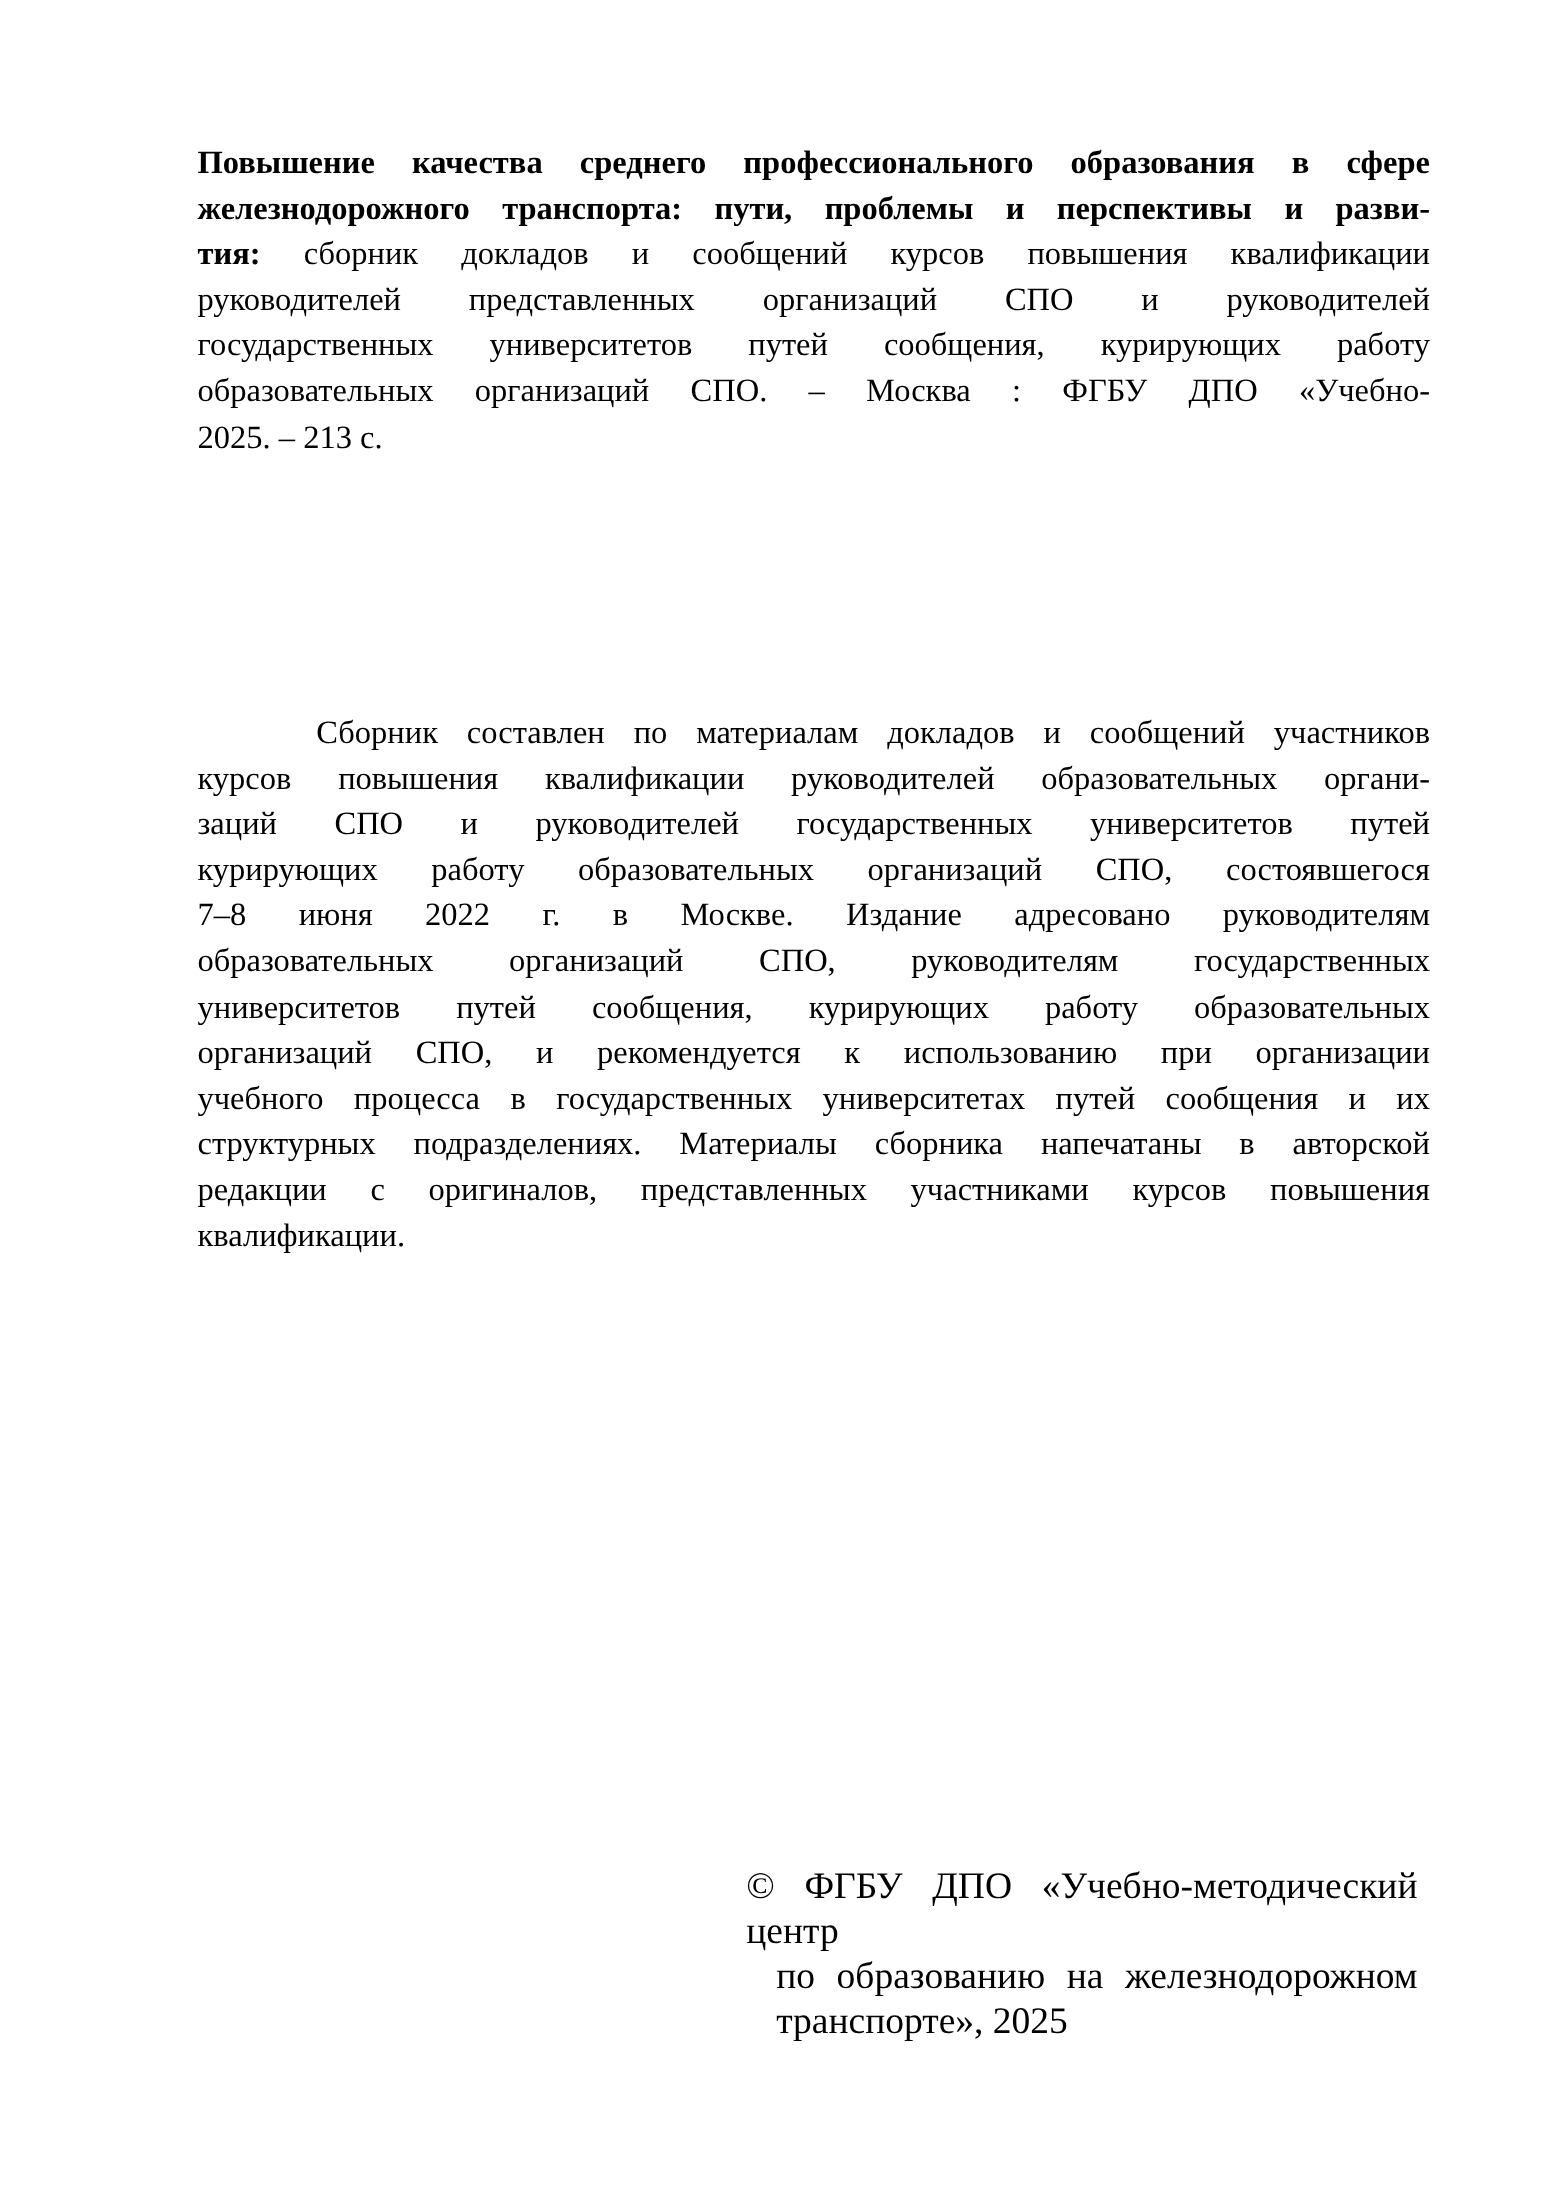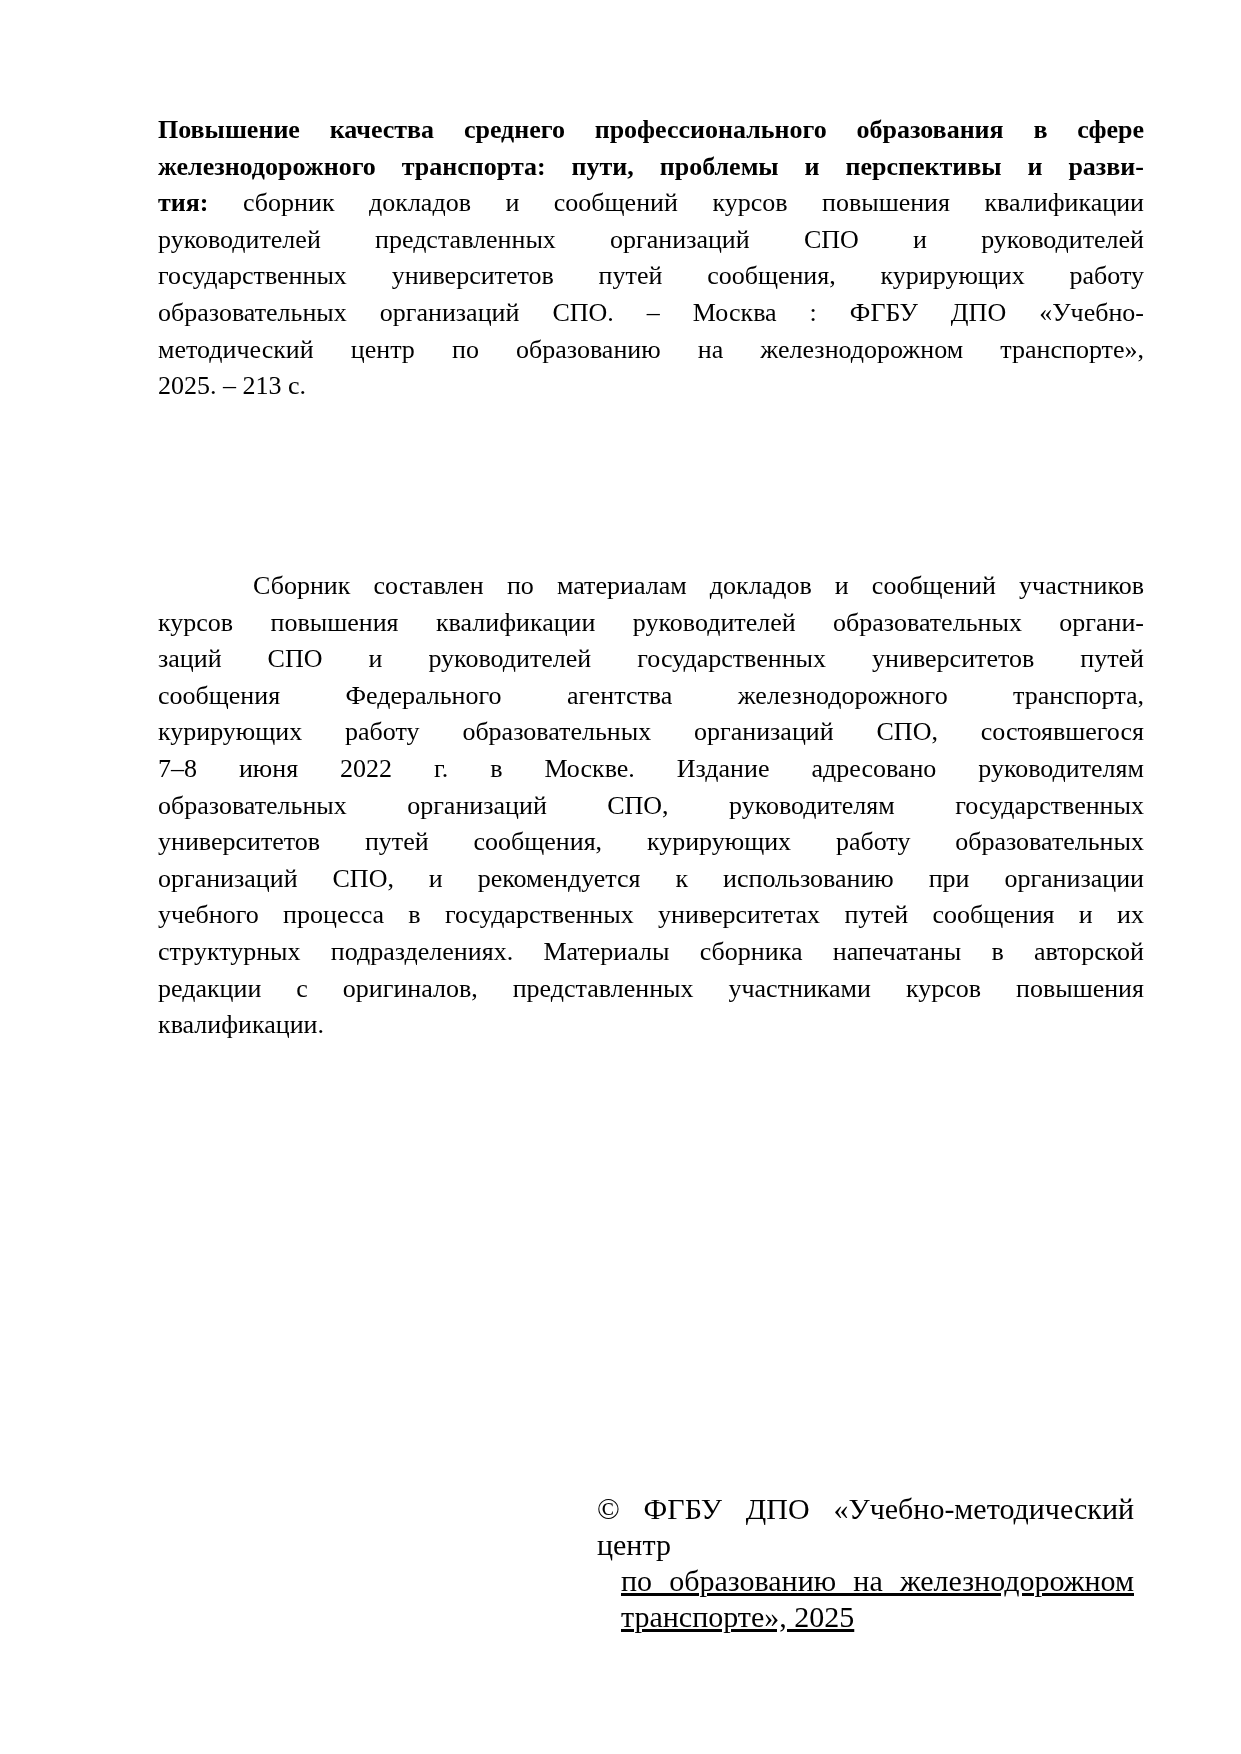--- a/index.html
+++ b/index.html
@@ -44,47 +44,44 @@
     white-space: normal;
   }
   .tline.last {
     text-align-last: left;
   }
   .tline.first {
     padding-left: 95px;
   }
   .tline.ind {
     padding-left: 24px;
-    text-decoration: underline;
   }
   .tline b {
     font-weight: bold;
   }
 </style>
 </head>
 <body>
 
 <div id="page">
 
   <div id="bib-block" class="text-block">
       <div class="tline"><b>Повышение качества среднего профессионального образования в сфере</b></div>
       <div class="tline"><b>железнодорожного транспорта: пути, проблемы и перспективы и разви-</b></div>
       <div class="tline"><b>тия:</b> сборник докладов и сообщений курсов повышения квалификации</div>
       <div class="tline">руководителей представленных организаций СПО и руководителей</div>
       <div class="tline">государственных университетов путей сообщения, курирующих работу</div>
       <div class="tline">образовательных организаций СПО. – Москва : ФГБУ ДПО «Учебно-</div>
-      <div class="tline">методический центр по образованию на железнодорожном транспорте»,</div>
       <div class="tline last">2025. – 213 с.</div>
     </div>
 
   <div id="annot-block" class="text-block">
       <div class="tline first">Сборник составлен по материалам докладов и сообщений участников</div>
       <div class="tline">курсов повышения квалификации руководителей образовательных органи-</div>
       <div class="tline">заций СПО и руководителей государственных университетов путей</div>
-      <div class="tline">сообщения Федерального агентства железнодорожного транспорта,</div>
       <div class="tline">курирующих работу образовательных организаций СПО, состоявшегося</div>
       <div class="tline">7–8 июня 2022 г. в Москве. Издание адресовано руководителям</div>
       <div class="tline">образовательных организаций СПО, руководителям государственных</div>
       <div class="tline">университетов путей сообщения, курирующих работу образовательных</div>
       <div class="tline">организаций СПО, и рекомендуется к использованию при организации</div>
       <div class="tline">учебного процесса в государственных университетах путей сообщения и их</div>
       <div class="tline">структурных подразделениях. Материалы сборника напечатаны в авторской</div>
       <div class="tline">редакции с оригиналов, представленных участниками курсов повышения</div>
       <div class="tline last">квалификации.</div>
     </div>

